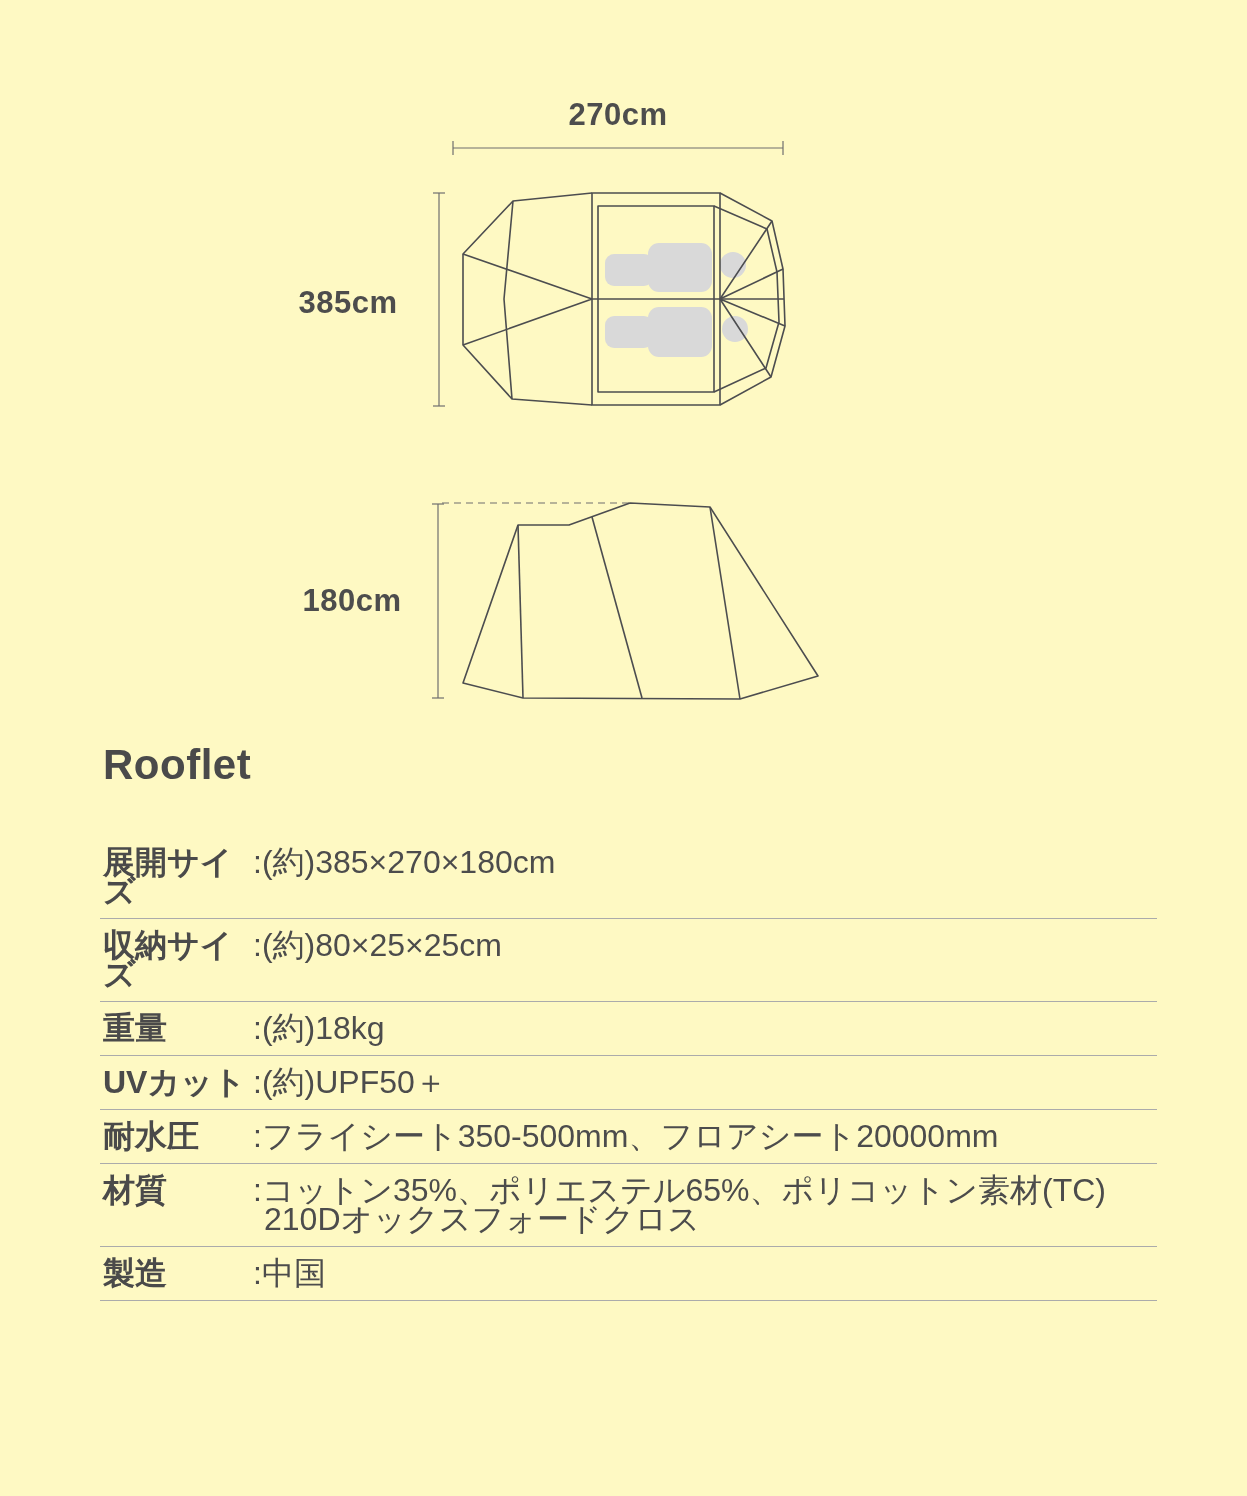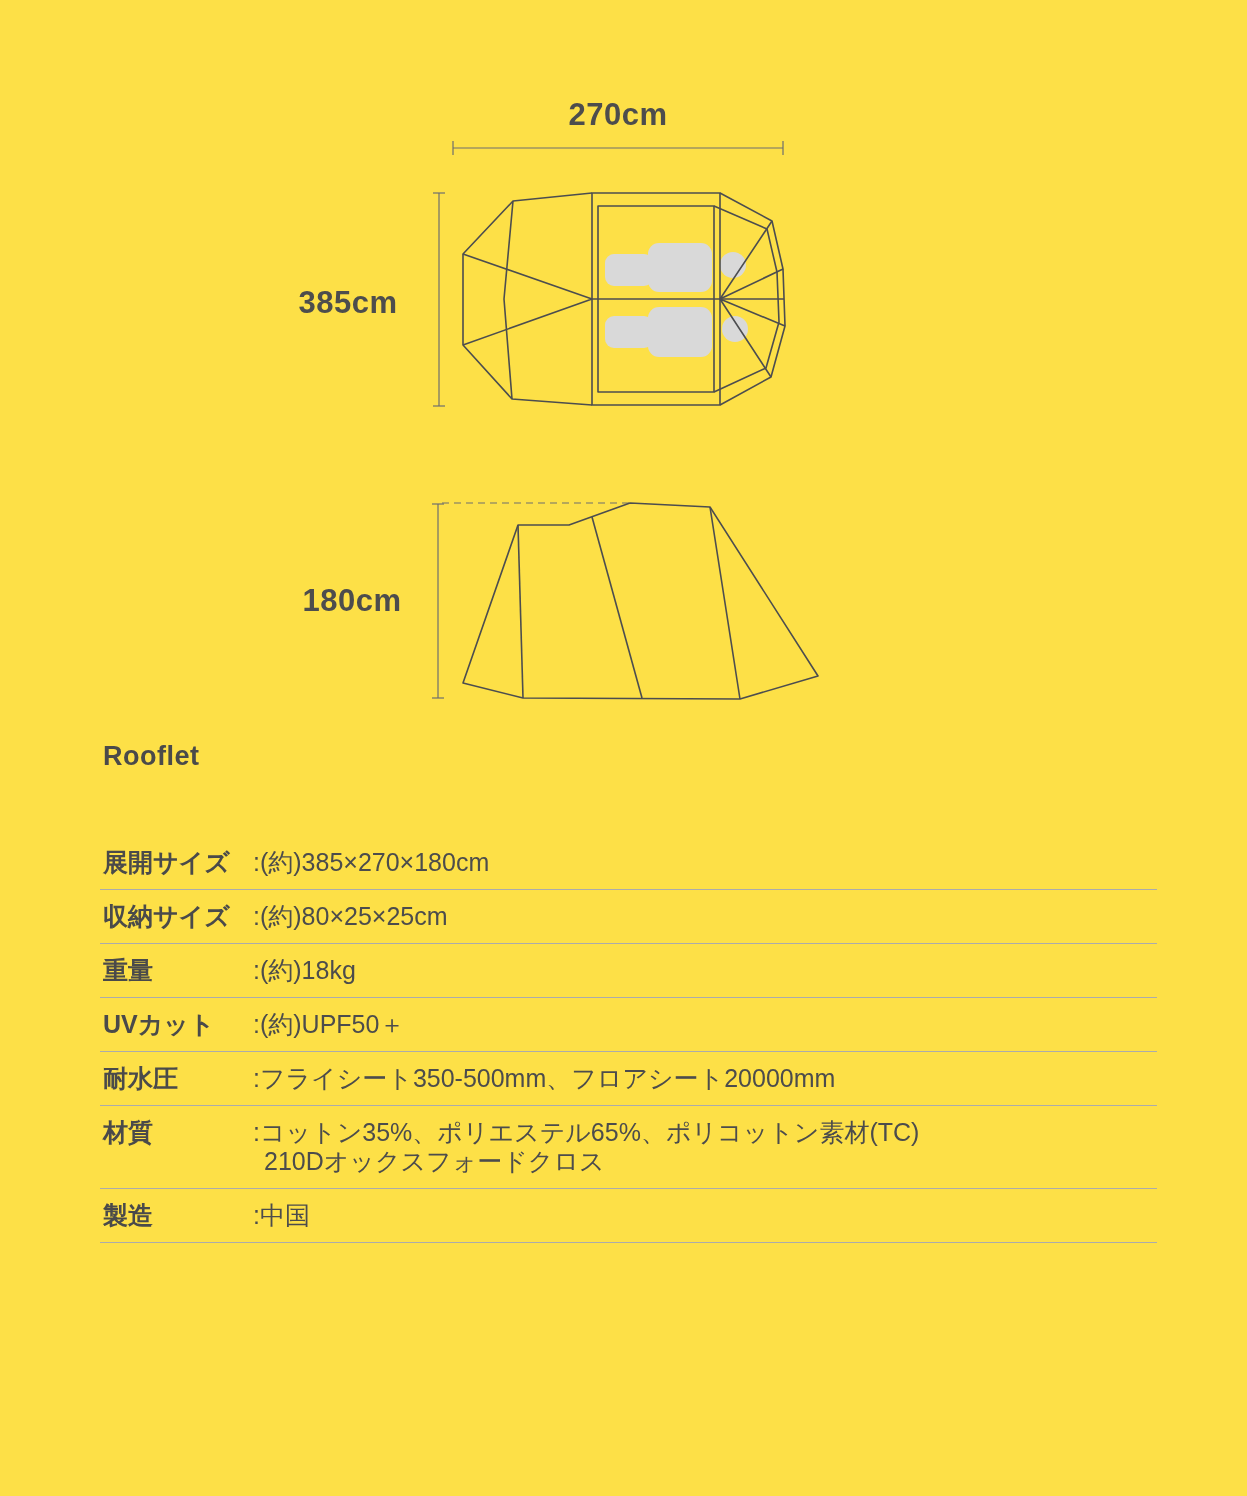--- a/index.html
+++ b/index.html
@@ -1,36 +1,36 @@
 <!DOCTYPE html>
 <html><head>
 <meta charset="utf-8">
 <style>
   html,body { margin:0; padding:0; background:#ffffff; }
   body { font-family:"Liberation Sans","DejaVu Sans",sans-serif; }
   .page {
     position:relative; width:1247px; height:1496px;
-    background:#fde047; overflow:hidden; color:#4a4a4a;
+    background:#fef9c3; overflow:hidden; color:#4a4a4a;
   }
   .dim-label {
     position:absolute; font-size:31px; font-weight:700; color:#4d4d4d;
     letter-spacing:0.5px; white-space:nowrap;
   }
   .dim-label.center { text-align:center; }
   .dim-label.right  { text-align:center; }
   .diagram-svg { position:absolute; }
   .product-title {
     position:absolute; left:103px; top:741px; margin:0;
-    font-size:27px; font-weight:700; color:#4a4a4a; letter-spacing:0.5px;
+    font-size:42px; font-weight:700; color:#4a4a4a; letter-spacing:0.5px;
   }
   .spec-table { position:absolute; left:100px; top:836px; width:1057px; }
   .spec-row {
     display:flex; align-items:flex-start;
     border-bottom:1px solid #ababab;
-    padding:12px 3px; font-size:25px; line-height:29px;
+    padding:12px 3px; font-size:32px; line-height:29px;
   }
   .spec-label { width:150px; flex-shrink:0; font-weight:700; color:#4a4a4a; }
   .spec-value { font-weight:400; color:#4c4c4c; }
   .spec-value-line2 { padding-left:11px; font-weight:500; color:#4c4c4c; }
   .footnote {
     position:absolute; left:0; top:1348px; width:100%;
     text-align:center; font-size:22px; color:#4a4a4a; letter-spacing:0.5px;
   }
 </style>
 </head>

